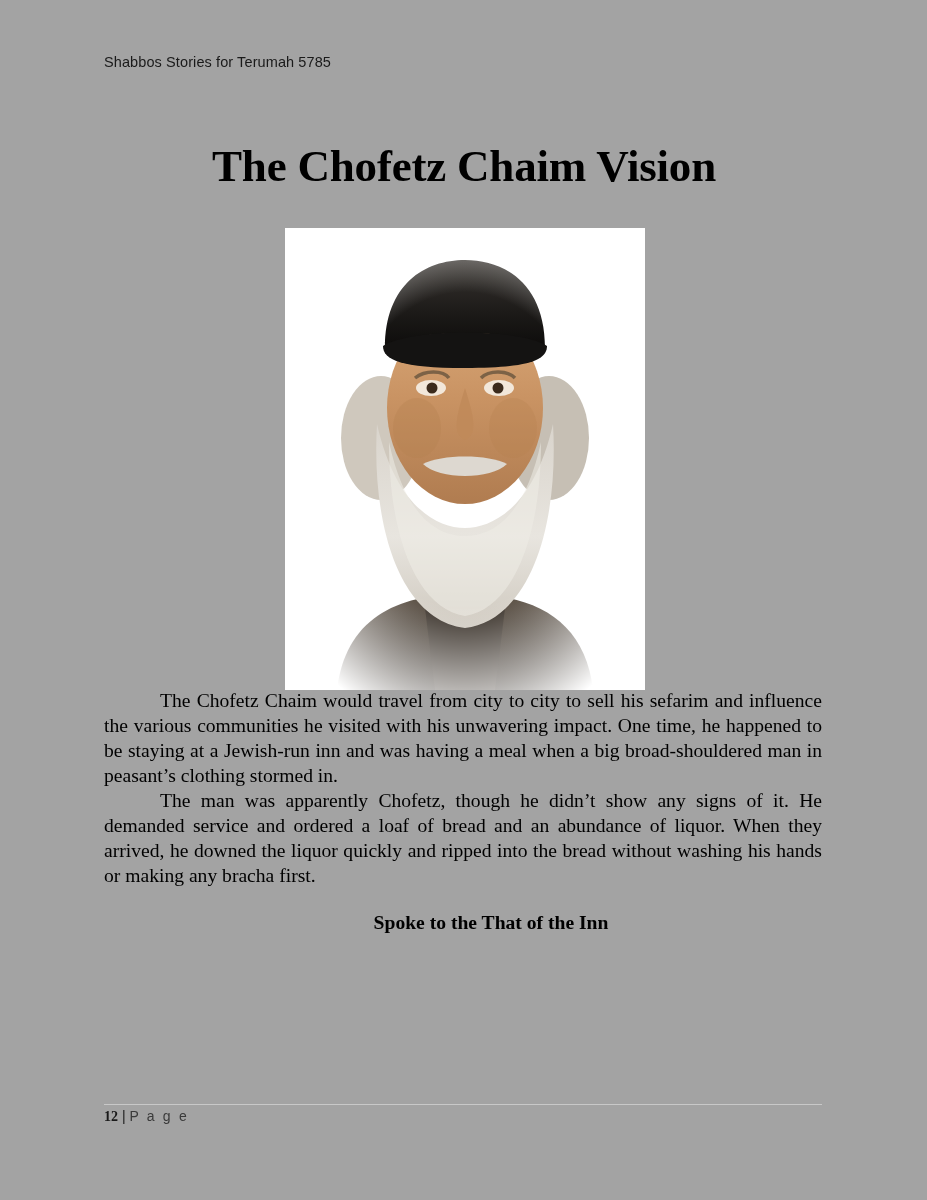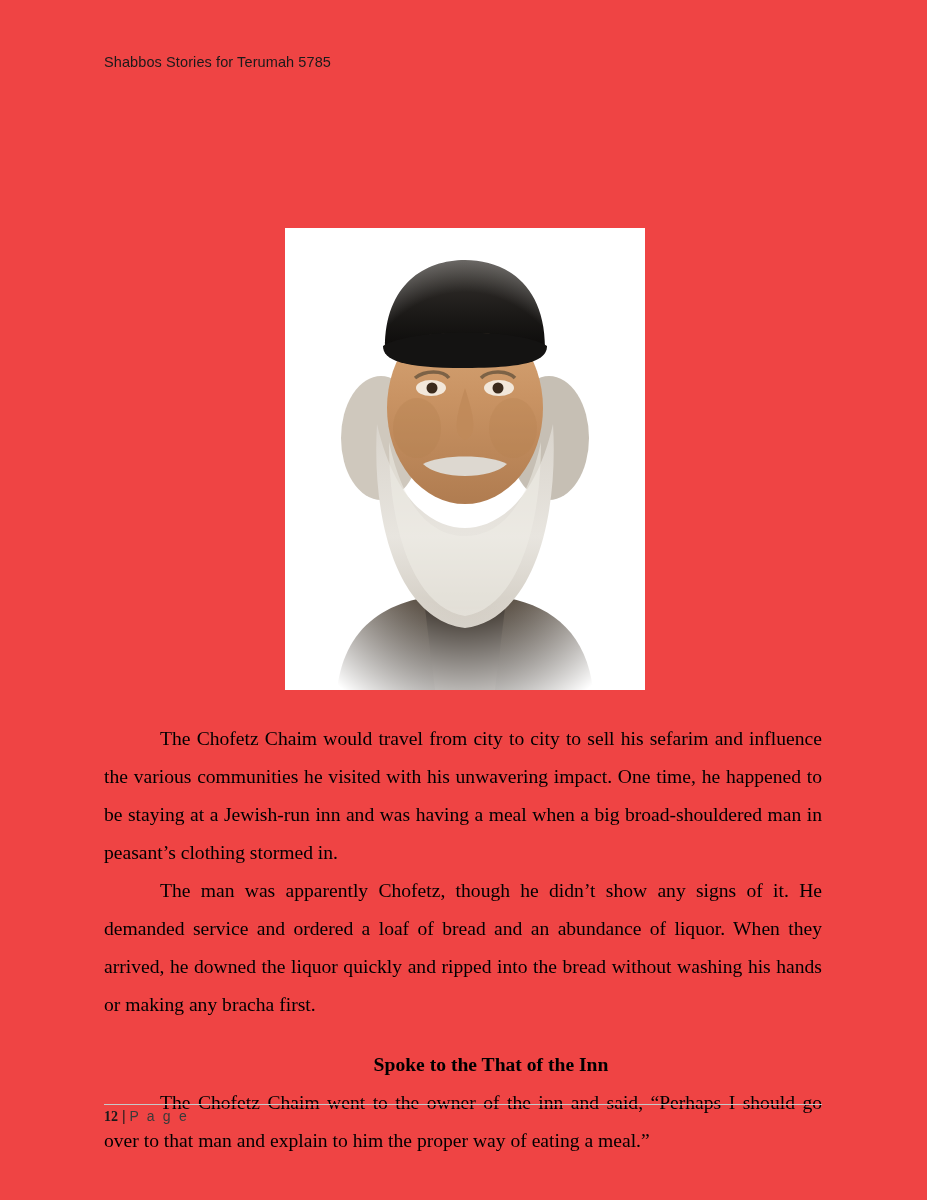--- a/index.html
+++ b/index.html
@@ -14,21 +14,21 @@
     color: #000000;
     position: relative;
     overflow: hidden;
   }
   .page {
     position: absolute;
     left: 0;
     top: 0;
     width: 927px;
     height: 1200px;
-    background: #ef4444;
+    background: #a3a3a3;
   }
   .header-line {
     position: absolute;
     left: 104px;
     top: 54px;
     font-family: "Liberation Sans", sans-serif;
     font-size: 14.5px;
     letter-spacing: 0.1px;
     color: #1a1a1a;
   }
@@ -52,25 +52,25 @@
     height: 462px;
   }
   .portrait {
     width: 100%;
     height: 100%;
     display: block;
   }
   .body-text {
     position: absolute;
     left: 104px;
-    top: 720px;
+    top: 688px;
     width: 718px;
     font-family: "Liberation Serif", serif;
     font-size: 19.6px;
-    line-height: 38px;
+    line-height: 25px;
     text-align: justify;
     color: #000000;
   }
   .body-text p {
     margin: 0;
     text-indent: 56px;
   }
   .subhead {
     text-align: center;
     font-weight: bold;
@@ -103,20 +103,21 @@
     color: #3a3a3a;
   }
 </style>
 </head>
 <body>
 
 <div class="page">
 
   <div class="header-line">Shabbos Stories for Terumah 5785</div>
 
+  <h1 class="title">The Chofetz Chaim Vision</h1>
 
   <div class="portrait-wrap">
     <svg class="portrait" viewBox="0 0 360 462" xmlns="http://www.w3.org/2000/svg">
       <defs>
         <radialGradient id="vig" cx="50%" cy="48%" r="62%">
           <stop offset="55%" stop-color="#ffffff" stop-opacity="0"></stop>
           <stop offset="100%" stop-color="#ffffff" stop-opacity="1"></stop>
         </radialGradient>
         <linearGradient id="beardg" x1="0" y1="0" x2="0" y2="1">
           <stop offset="0%" stop-color="#d9d4cc"></stop>
@@ -174,21 +175,20 @@
       <path d="M98 118 C126 100 234 100 262 118 C262 132 244 140 180 140 C116 140 98 132 98 118 Z" fill="#141312"></path>
 
       <rect x="0" y="0" width="360" height="462" fill="url(#vig)"></rect>
     </svg>
   </div>
 
   <div class="body-text">
     <p>The Chofetz Chaim would travel from city to city to sell his sefarim and influence the various communities he visited with his unwavering impact. One time, he happened to be staying at a Jewish-run inn and was having a meal when a big broad-shouldered man in peasant’s clothing stormed in.</p>
     <p>The man was apparently Chofetz, though he didn’t show any signs of it. He demanded service and ordered a loaf of bread and an abundance of liquor. When they arrived, he downed the liquor quickly and ripped into the bread without washing his hands or making any bracha first.</p>
     <p class="subhead">Spoke to the That of the Inn</p>
-    <p>The Chofetz Chaim went to the owner of the inn and said, “Perhaps I should go over to that man and explain to him the proper way of eating a meal.”</p>
   </div>
 
   <div class="footer-rule"></div>
 
   <div class="footer">
     <span class="pg-num">12</span>
     <span class="pg-sep">|</span>
     <span class="pg-word">P a g e</span>
   </div>
 

